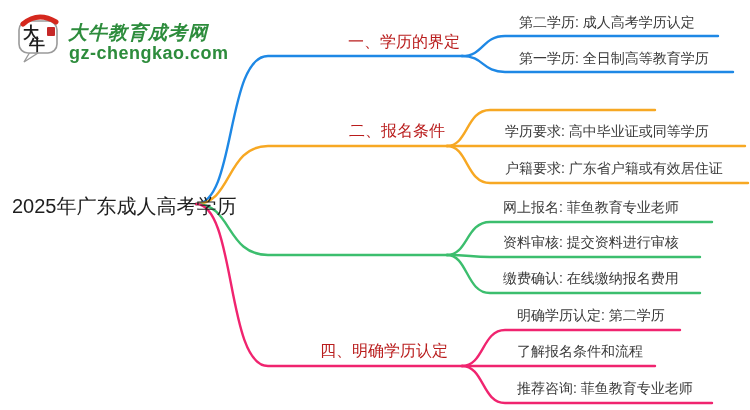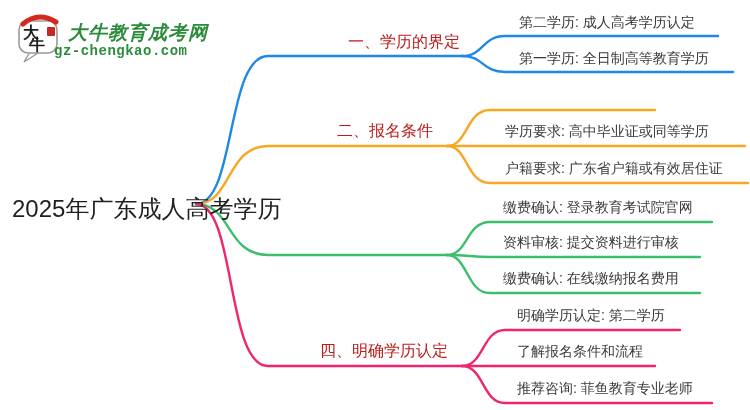--- a/index.html
+++ b/index.html
@@ -11,38 +11,38 @@
   .stage{position:absolute;inset:0;width:750px;height:410px;}
   svg.lines{position:absolute;left:0;top:0;}
   
   .logo{position:absolute;left:14px;top:12px;width:230px;height:60px;}
   .logo-icon{position:absolute;left:2px;top:2px;width:46px;height:50px;}
   .logo-title{
     position:absolute;left:54px;top:8px;font-size:19px;font-weight:bold;
     color:#2D8C3C;letter-spacing:1px;white-space:nowrap;font-style:italic;
   }
   .logo-domain{
-    position:absolute;left:40px;top:31px;font-size:14px;font-weight:bold;
-    color:#2D8C3C;letter-spacing:.5px;white-space:nowrap;font-family:Liberation Mono, monospace;
+    position:absolute;left:55px;top:31px;font-size:18px;font-weight:bold;
+    color:#2D8C3C;letter-spacing:.5px;white-space:nowrap;
   }
   
   .root-topic{
-    position:absolute;left:12px;top:193px;font-size:24px;color:#1f1f1f;
+    position:absolute;left:12px;top:193px;font-size:20px;color:#1f1f1f;
     white-space:nowrap;letter-spacing:0;
   }
   .branch-label{
     position:absolute;font-size:16px;color:#b91c1c;text-align:right;
     white-space:nowrap;line-height:24px;
   }
   .leaf-label{
     position:absolute;font-size:14px;color:#3a3a3a;white-space:nowrap;
     line-height:22px;
   }
   .b1{left:300px;top:30px;width:160px;}
-  .b2{left:283px;top:119px;width:150px;}
+  .b2{left:295px;top:119px;width:150px;}
   .b3{left:295px;top:228px;width:150px;}
   .b4{left:292px;top:339px;width:156px;}
   .l0{left:519px;top:11px;}
   .l1{left:519px;top:47px;}
   .l2{left:505px;top:84px;}
   .l3{left:505px;top:120px;}
   .l4{left:505px;top:157px;}
   .l5{left:503px;top:196px;}
   .l6{left:503px;top:231px;}
   .l7{left:503px;top:267px;}
@@ -105,21 +105,21 @@
   <div class="branch-label b1">一、学历的界定</div>
   <div class="branch-label b2">二、报名条件</div>
   <div class="branch-label b4">四、明确学历认定</div>
 
   <div class="leaf-label l0">第二学历: 成人高考学历认定</div>
   <div class="leaf-label l1">第一学历: 全日制高等教育学历</div>
 
   <div class="leaf-label l3">学历要求: 高中毕业证或同等学历</div>
   <div class="leaf-label l4">户籍要求: 广东省户籍或有效居住证</div>
 
-  <div class="leaf-label l5">缴费确认: 登录教育考试院官网</div>
+  <div class="leaf-label l5">网上报名: 菲鱼教育专业老师</div>
   <div class="leaf-label l6">资料审核: 提交资料进行审核</div>
   <div class="leaf-label l7">缴费确认: 在线缴纳报名费用</div>
 
   <div class="leaf-label l8">明确学历认定: 第二学历</div>
   <div class="leaf-label l9">了解报名条件和流程</div>
   <div class="leaf-label l10">推荐咨询: 菲鱼教育专业老师</div>
 
 </div>
 
 </body></html>

